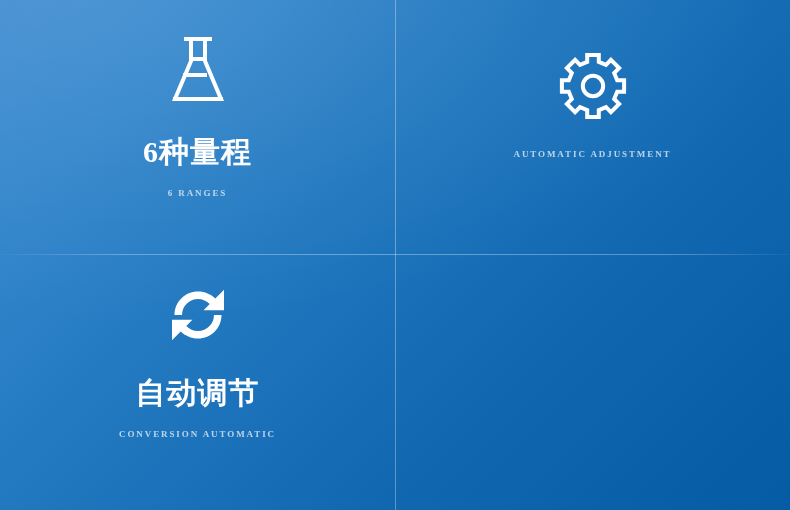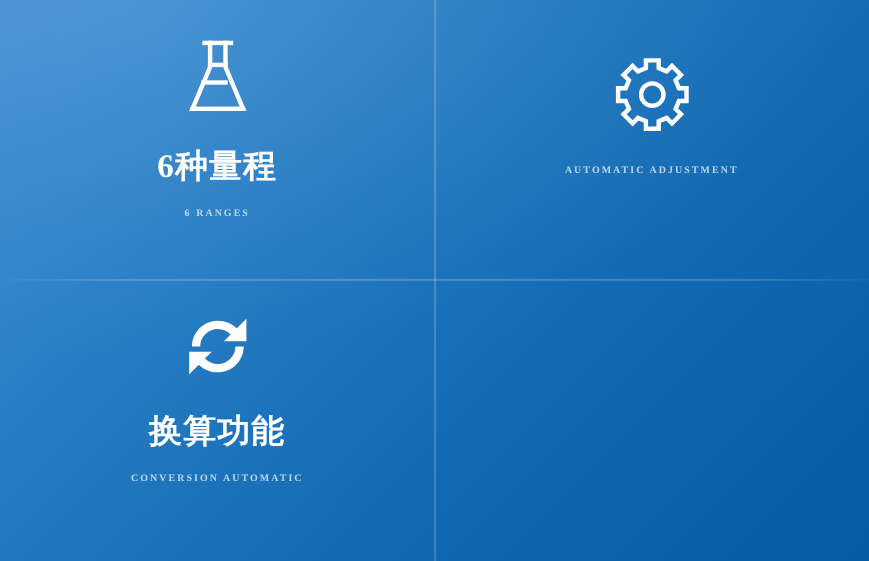--- a/index.html
+++ b/index.html
@@ -194,18 +194,18 @@
                    L45.0 29
                    C45.0 37.8 37.8 45.0 29 45.0
                    C24.4 45.0 20.2 43.0 17.3 39.9
                    L23.4 33.8
                    L3.0 33.8
                    L3.0 54.2
                    L11.7 45.5
                    C16.1 49.8 22.2 52.5 29 52.5 Z"></path>
         </svg>
       </span>
-      <div class="feature-title">换算功能</div>
+      <div class="feature-title">自动调节</div>
       <div class="feature-subtitle">CONVERSION AUTOMATIC</div>
     </div>
 
   </div>
 </div>
 
 </body></html>

